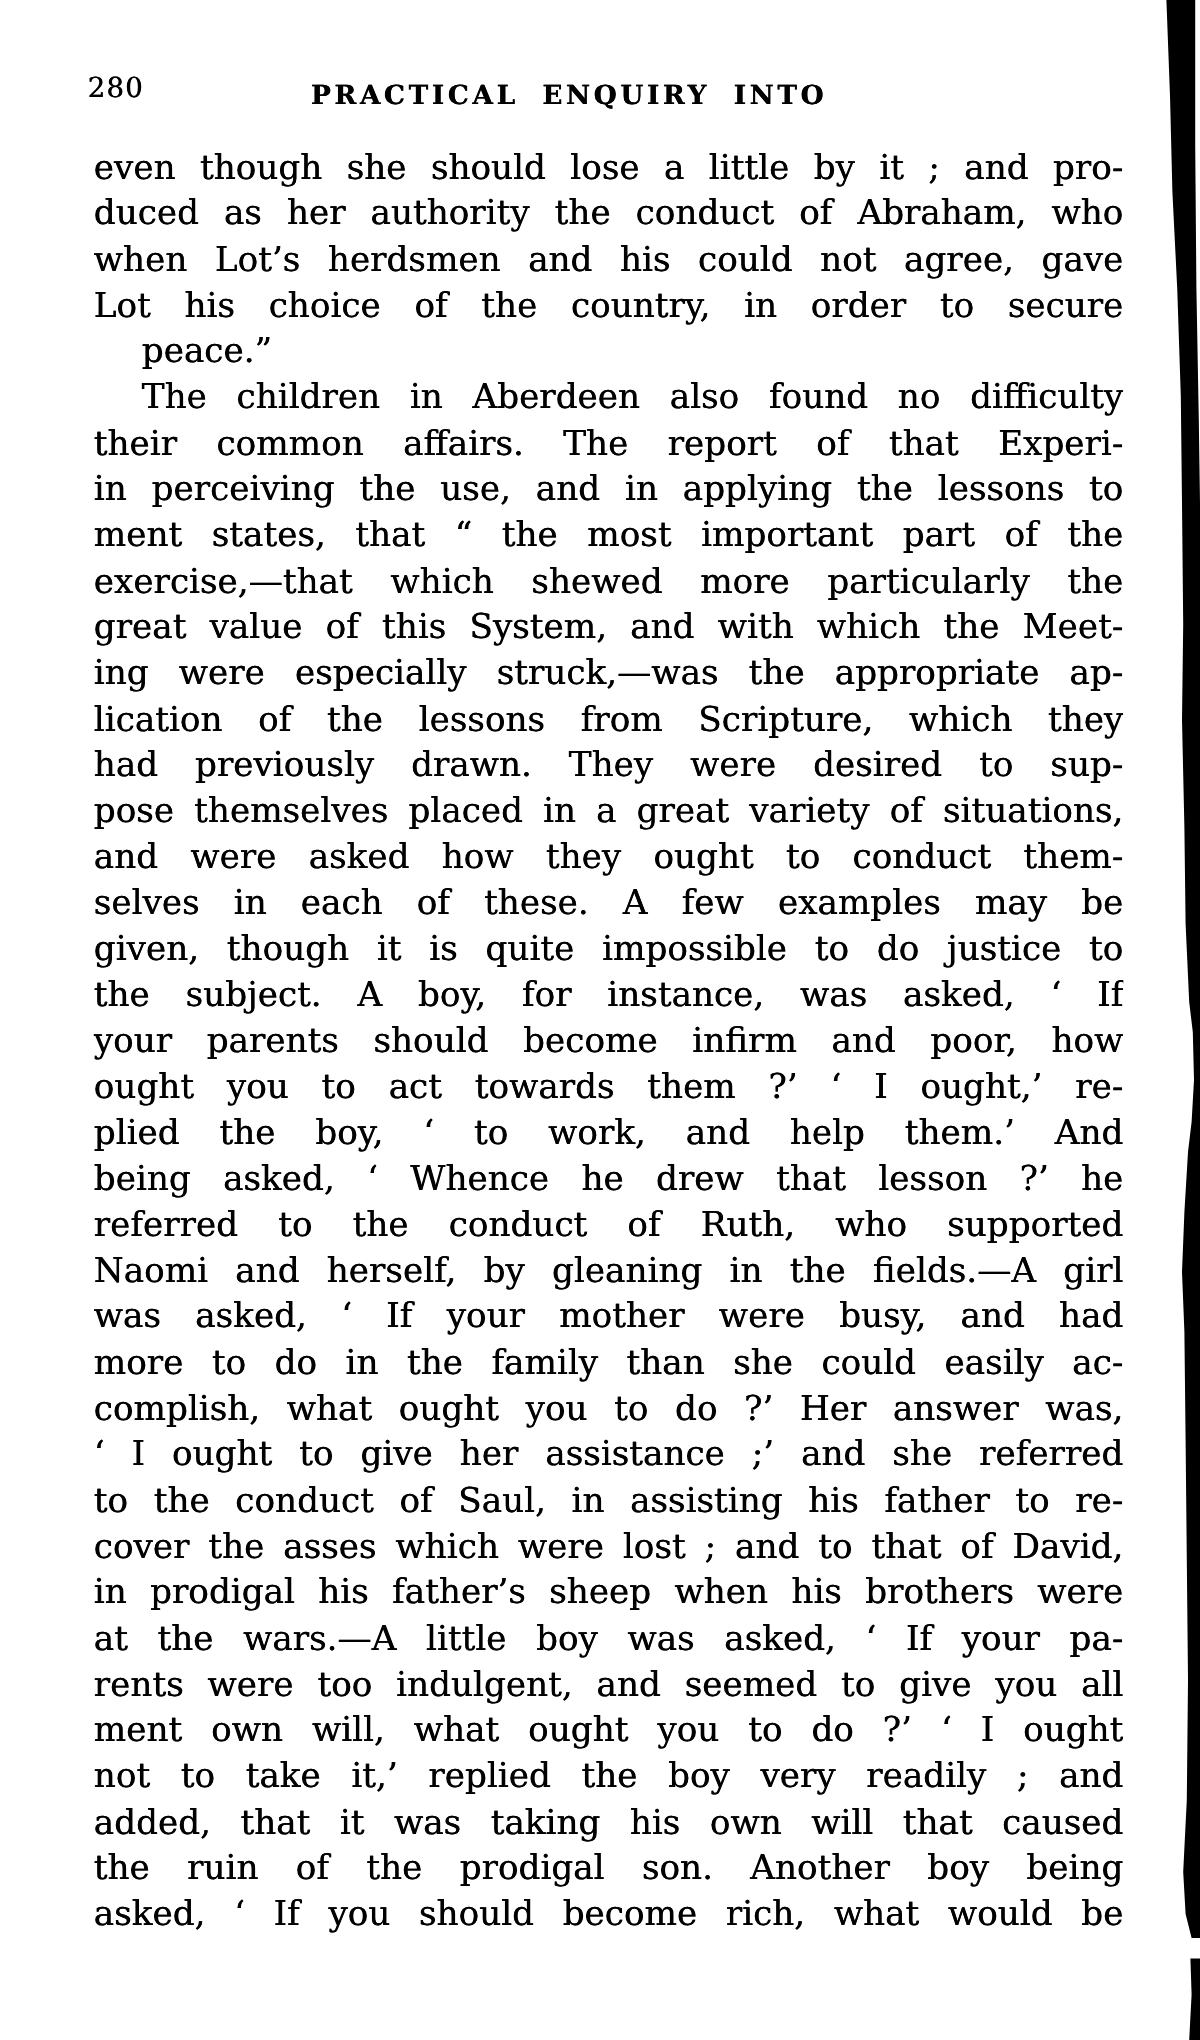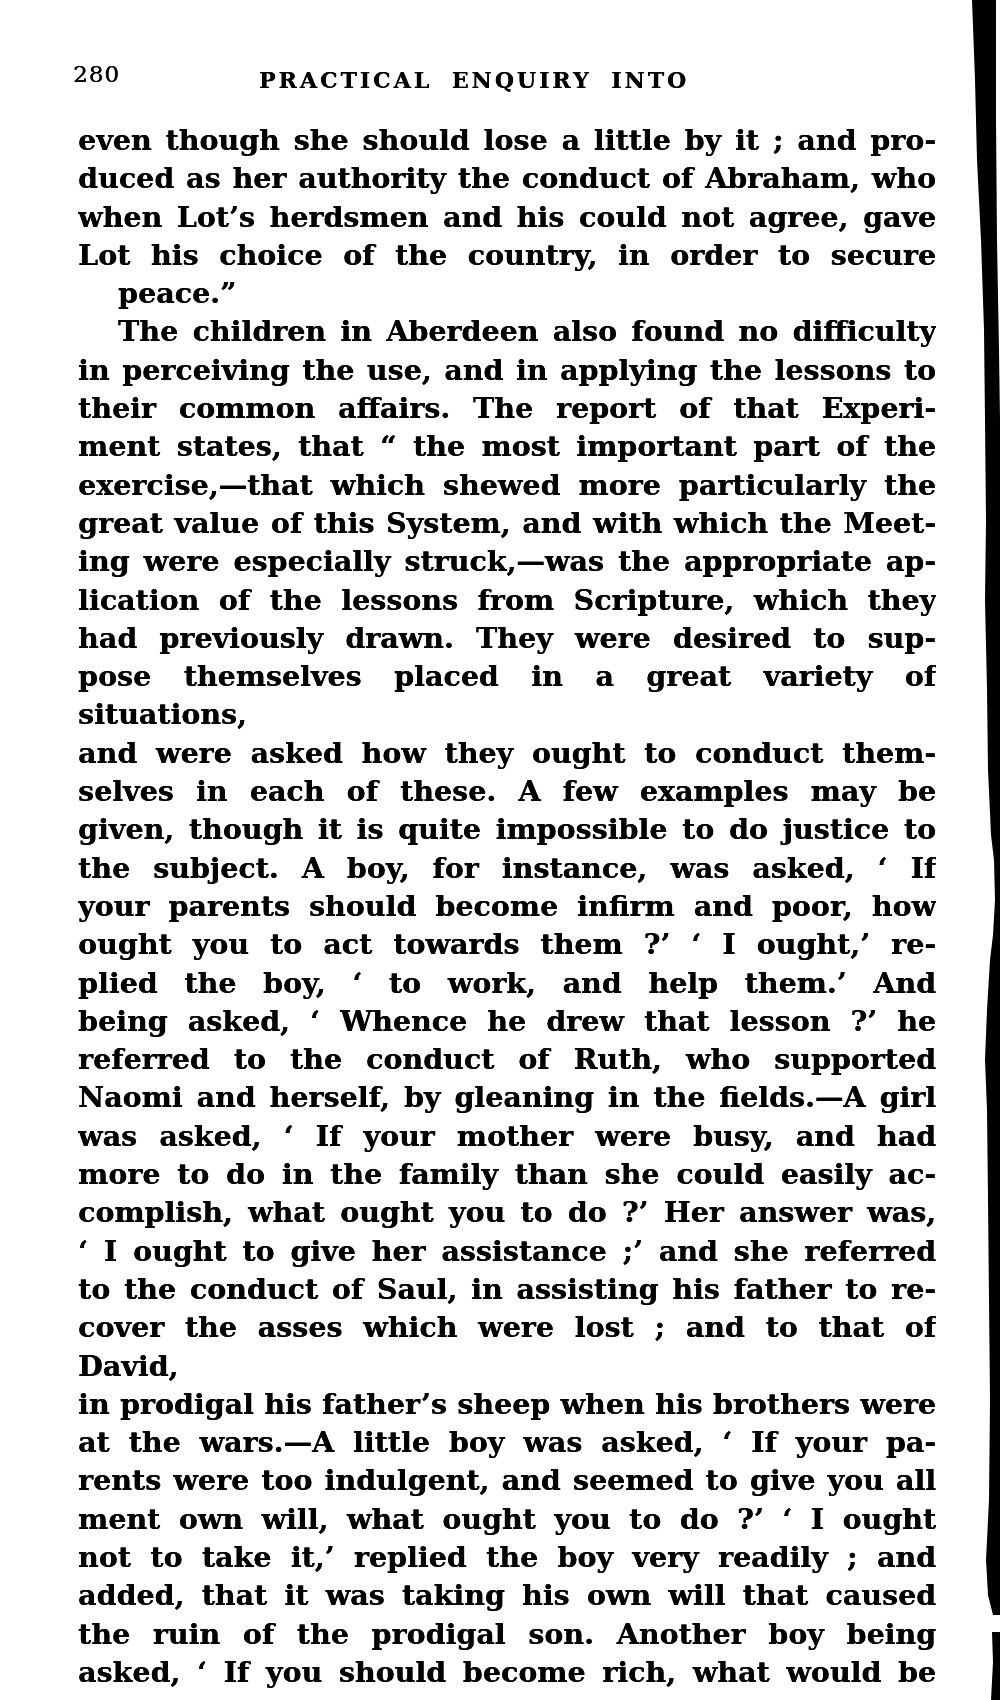--- a/index.html
+++ b/index.html
@@ -51,21 +51,20 @@
     width: 858px;
     font-size: 28.5px;
     line-height: 38.3px;
     text-shadow: 0.35px 0 0 currentColor;
     overflow: hidden;
   }
   .line {
     text-align: justify;
     text-align-last: justify;
     white-space: normal;
-    font-weight: bold;
   }
   .line.indent { text-indent: 40px; }
   .line.para-end { text-align-last: left; margin-left: 40px; }
   .scan-band {
     position: absolute;
     top: 0;
     right: 0;
     width: 30px;
     height: 1700px;
     display: block;
@@ -80,22 +79,22 @@
 
   <span class="running-header">PRACTICAL ENQUIRY INTO</span>
 
   <div class="text-column">
       <div class="line">even though she should lose a little by it ; and pro-</div>
       <div class="line">duced as her authority the conduct of Abraham, who</div>
       <div class="line">when Lot’s herdsmen and his could not agree, gave</div>
       <div class="line">Lot his choice of the country, in order to secure</div>
       <div class="line para-end">peace.”</div>
       <div class="line indent">The children in Aberdeen also found no difficulty</div>
+      <div class="line">their common affairs.  The report of that Experi-</div>
       <div class="line">in perceiving the use, and in applying the lessons to</div>
-      <div class="line">their common affairs.  The report of that Experi-</div>
       <div class="line">ment states, that “ the most important part of the</div>
       <div class="line">exercise,—that which shewed more particularly the</div>
       <div class="line">great value of this System, and with which the Meet-</div>
       <div class="line">ing were especially struck,—was the appropriate ap-</div>
       <div class="line">lication of the lessons from Scripture, which they</div>
       <div class="line">had previously drawn.  They were desired to sup-</div>
       <div class="line">pose themselves placed in a great variety of situations,</div>
       <div class="line">and were asked how they ought to conduct them-</div>
       <div class="line">selves in each of these.  A few examples may be</div>
       <div class="line">given, though it is quite impossible to do justice to</div>

